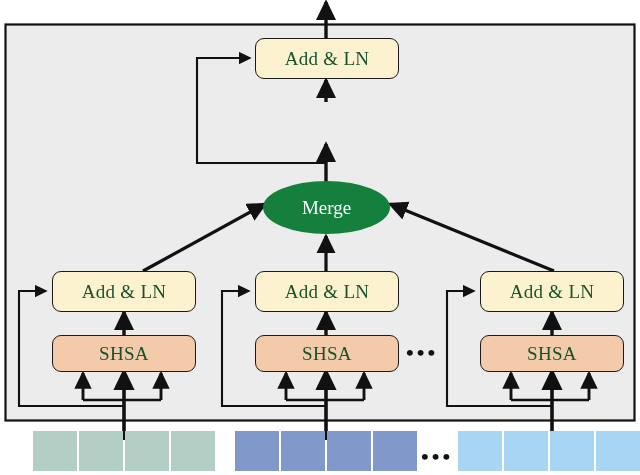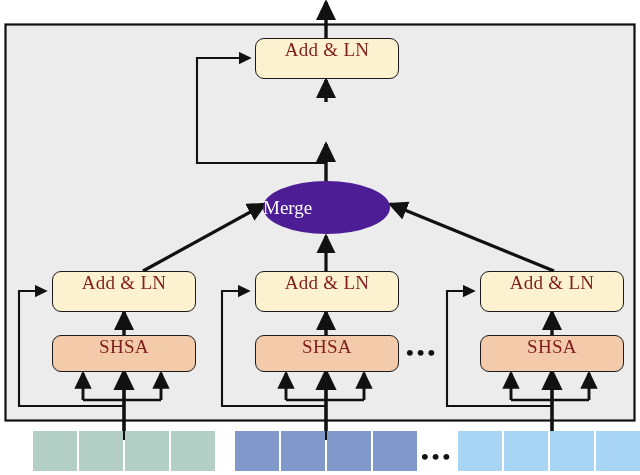--- a/index.html
+++ b/index.html
@@ -20,36 +20,37 @@
     left: 0; top: 0;
     width: 640px;
     height: 475px;
   }
   .node {
     position: absolute;
     box-sizing: border-box;
     border: 1.6px solid #1a1a1a;
     border-radius: 9px;
     display: flex;
+    align-items: center;
     justify-content: center;
     font-size: 19px;
-    color: #7f1d1d;
+    color: #14532d;
     letter-spacing: 0.3px;
     z-index: 4;
   }
   .node.addln { background: #fdf2cf; }
   .node.mlp   { background: #ccd9ee; }
   .node.shsa  { background: #f3cbaa; }
   .ellipse {
     position: absolute;
-    background: #4c1d95;
+    background: #15803d;
     border-radius: 50%;
     display: flex;
     align-items: center;
-    justify-content: flex-start;
+    justify-content: center;
     color: #ffffff;
     font-size: 19px;
     z-index: 5;
   }
   .token-group {
     position: absolute;
     display: flex;
     gap: 2px;
     z-index: 3;
   }

